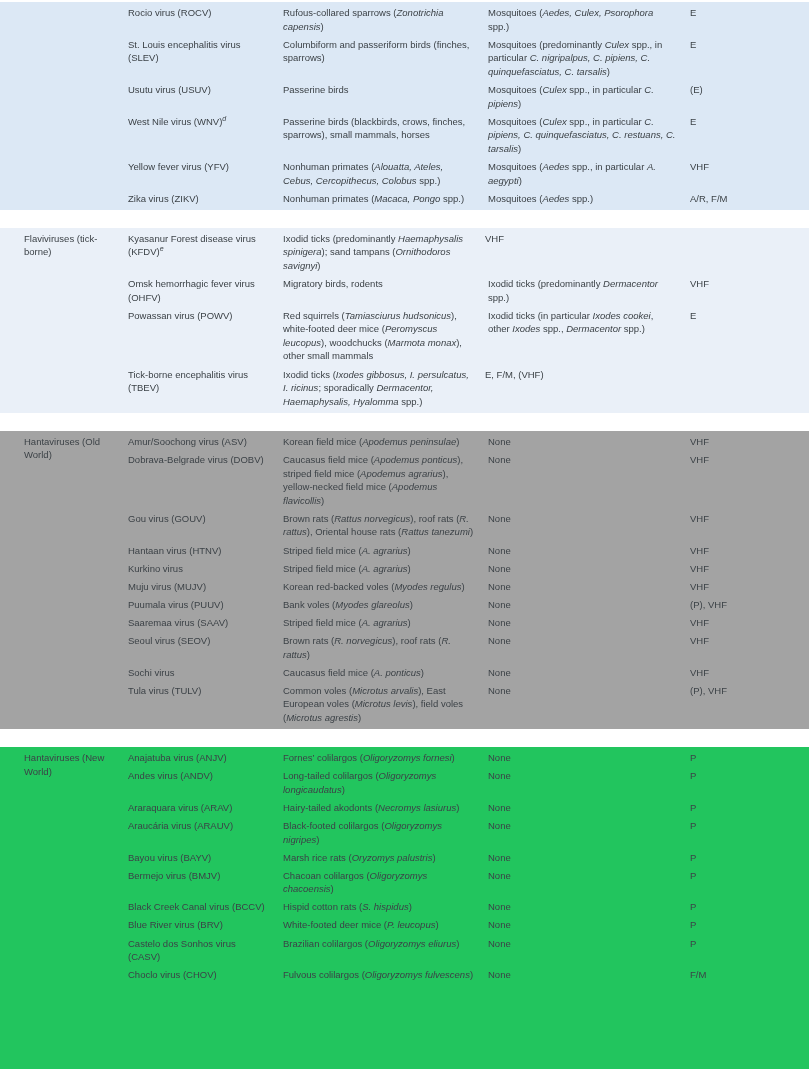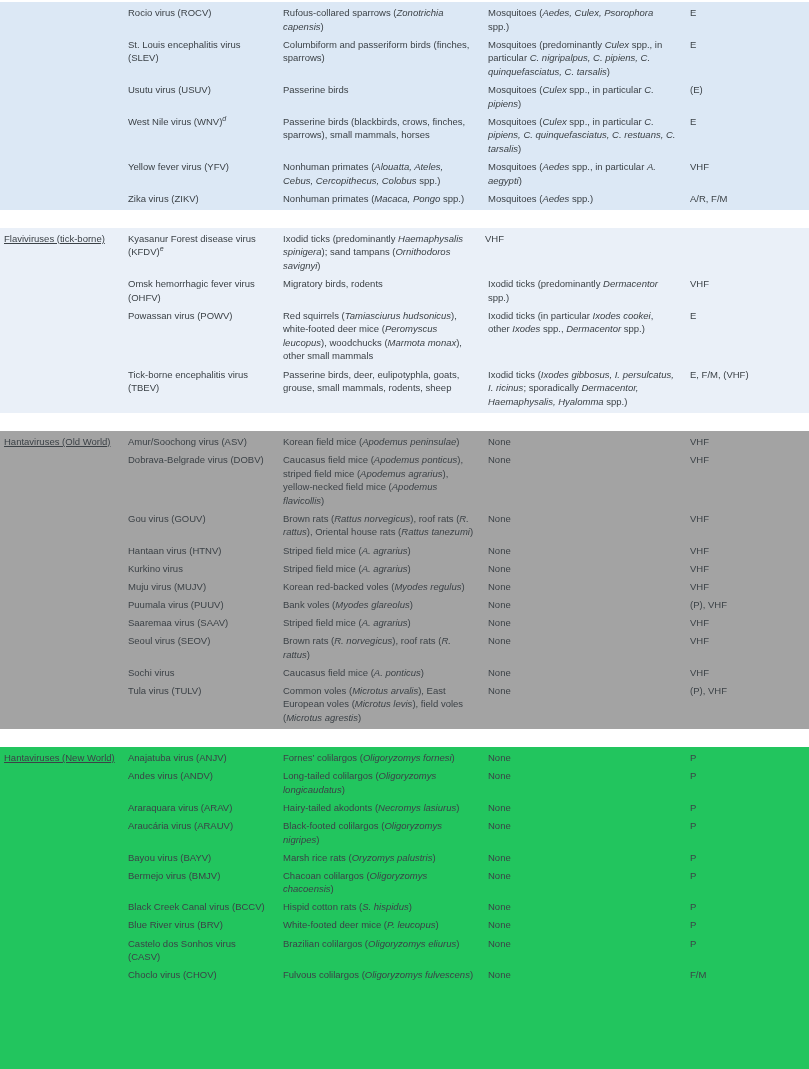--- a/index.html
+++ b/index.html
@@ -19,22 +19,21 @@
     display:flex;
     margin-bottom:18px;   
     box-sizing:border-box;
     padding:2px 0 2px 0;
   }
   .section:last-child{flex:1 1 auto;margin-bottom:0;}
   .page-inner{display:flex;flex-direction:column;height:100%;}
   .group-col{
     width:128px;
     box-sizing:border-box;
-    padding:2px 12px 0 4px;
-    text-decoration:underline;
+    padding:2px 12px 0 24px;
   }
   .rows{
     flex:1;
     display:flex;
     flex-direction:column;
   }
   .row{
     display:flex;
     padding:2px 0 2.5px 0;
   }
@@ -111,21 +110,20 @@
     <div class="cell c-disease">VHF</div>
   </div>
           <div class="row">
     <div class="cell c-virus">Powassan virus (POWV)</div>
     <div class="cell c-host">Red squirrels (<i>Tamiasciurus hudsonicus</i>), white-footed deer mice (<i>Peromyscus leucopus</i>), woodchucks (<i>Marmota monax</i>), other small mammals</div>
     <div class="cell c-vector">Ixodid ticks (in particular <i>Ixodes cookei</i>, other <i>Ixodes</i> spp., <i>Dermacentor</i> spp.)</div>
     <div class="cell c-disease">E</div>
   </div>
           <div class="row">
     <div class="cell c-virus">Tick-borne encephalitis virus (TBEV)</div>
-    <div class="cell c-host">Passerine birds, deer, eulipotyphla, goats, grouse, small mammals, rodents, sheep</div>
     <div class="cell c-vector">Ixodid ticks (<i>Ixodes gibbosus, I. persulcatus, I. ricinus</i>; sporadically <i>Dermacentor, Haemaphysalis, Hyalomma</i> spp.)</div>
     <div class="cell c-disease">E, F/M, (VHF)</div>
   </div>
         </div>
   </div>
       <div class="section" style="background: #a3a3a3;">
     <div class="group-col">
       <span>Hantaviruses (Old World)</span>
     </div>
     <div class="rows">

